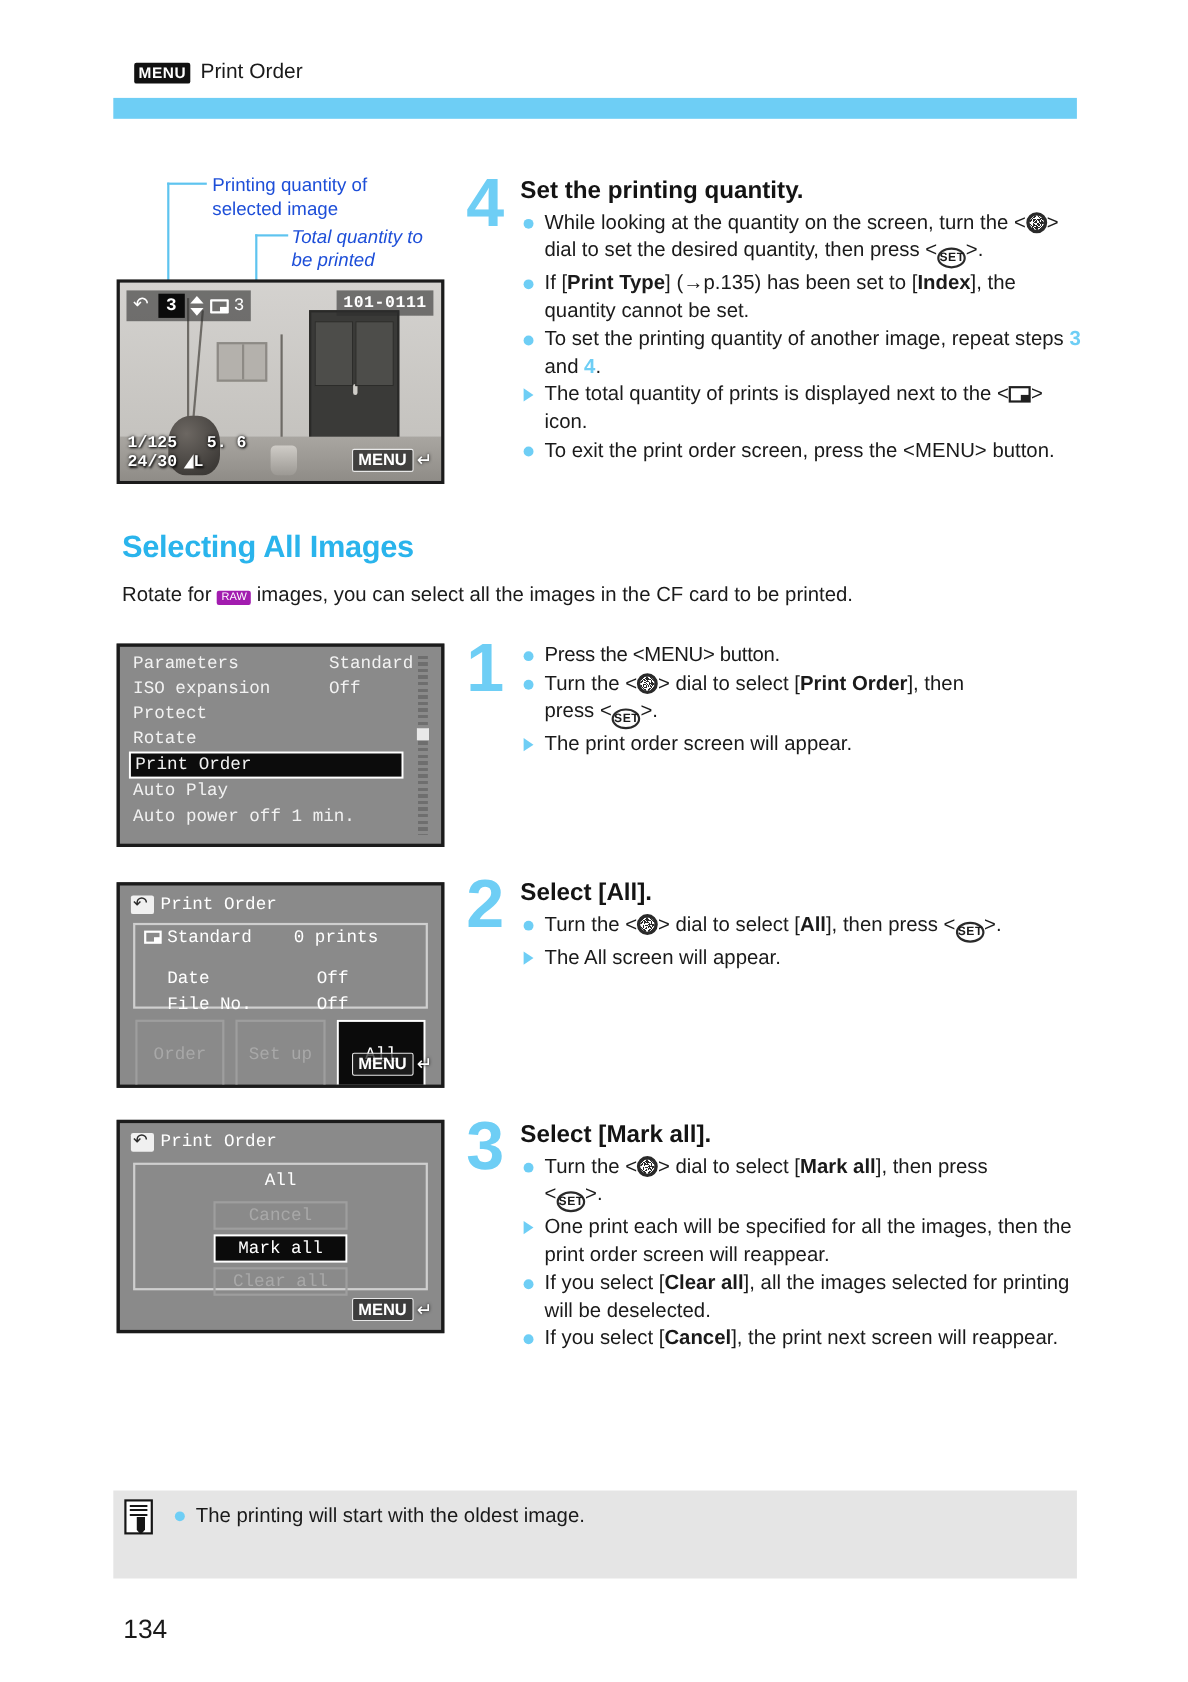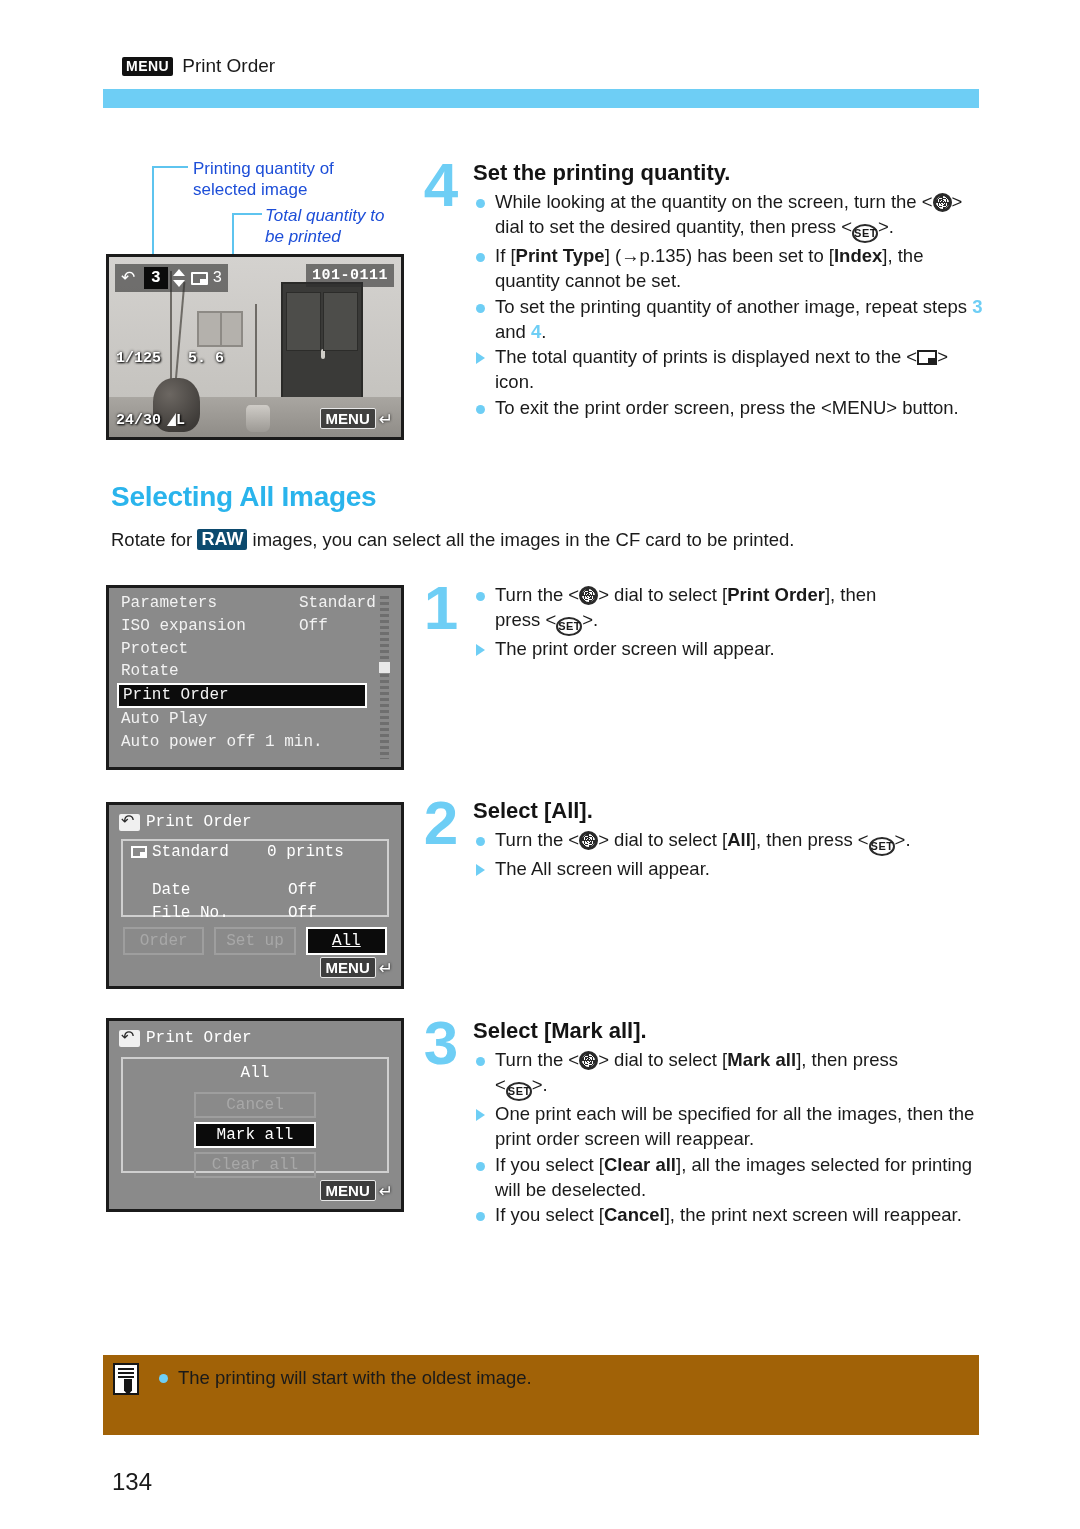--- a/index.html
+++ b/index.html
@@ -181,21 +181,21 @@
   .file-no {
     position: absolute; right: 7px; top: 7px;
     background: rgba(45,45,45,0.60);
     padding: 3px 6px; font-size: 15px; font-weight: bold; letter-spacing: 0.5px;
   }
   .shot-info {
     position: absolute; left: 7px; bottom: 6px;
     font-size: 15px; font-weight: bold; line-height: 1.25;
     text-shadow: 0 0 3px rgba(0,0,0,0.95), 1px 1px 2px rgba(0,0,0,0.9);
   }
-  .shot-line { display: block; white-space: pre; margin-top: 44px; }
+  .shot-line { display: block; white-space: pre; }
   .qual-glyph {
     display: inline-block; width: 0; height: 0;
     border-left: 9px solid transparent; border-bottom: 13px solid #fff;
     vertical-align: -2px; margin-left: 6px;
   }
   .menu-chip {
     position: absolute; right: 8px; bottom: 8px;
     display: flex; align-items: center; gap: 3px;
   }
   .menu-chip .chip {
@@ -281,21 +281,21 @@
     content: ""; position: absolute; right: -1px; bottom: -1px;
     width: 6px; height: 5px; background: #ffffff;
   }
   .po-buttons {
     position: absolute; left: 14px; right: 14px; top: 122px;
     display: flex; gap: 10px;
   }
   .po-btn {
     flex: 1; text-align: center;
     font-family: "Liberation Mono", monospace; font-size: 16px;
-    padding: 3px 0; border: 2px solid #9e9e9e; color: #a8a8a8;
+    padding: 21px 0; border: 2px solid #9e9e9e; color: #a8a8a8;
     box-sizing: border-box;
   }
   .po-btn.active {
     background: #0b0b0b; color: #ffffff; border-color: #ffffff;
     text-decoration: underline;
   }
 
   
   #lcd-all {
     left: 106px;
@@ -400,22 +400,22 @@
   }
   .sqicon-glyph::after {
     content: ""; position: absolute; right: -1px; bottom: -1px;
     width: 8px; height: 6px; background: #1f1f1f;
   }
   .menu-word {
     font-family: "Liberation Sans", sans-serif;
     letter-spacing: -0.3px;
   }
   .raw-badge {
-    display: inline-block; background: #0c4a6e; color: #ffffff;
-    font-size: 18px; font-weight: bold; padding: 1px 4px 2px 4px;
+    display: inline-block; background: #a21caf; color: #ffffff;
+    font-size: 10px; font-weight: normal; padding: 1px 4px 2px 4px;
     border-radius: 2px; line-height: 1; vertical-align: 1px;
     font-family: "Liberation Sans", sans-serif;
   }
 
   
   .section-heading {
     position: absolute;
     left: 111px;
     top: 481px;
     font-size: 28px;
@@ -432,21 +432,21 @@
     color: #1a1a1a;
   }
 
   
   .note-box {
     position: absolute;
     left: 103px;
     top: 1355px;
     width: 876px;
     height: 80px;
-    background: #a16207;
+    background: #e5e5e5;
   }
   .note-icon {
     position: absolute; left: 10px; top: 8px;
     width: 26px; height: 32px; background: #ffffff;
     border: 2px solid #161616; box-sizing: border-box;
   }
   .note-icon .lines {
     position: absolute; left: 3px; top: 3px; right: 3px; height: 11px;
     background: repeating-linear-gradient(180deg,#161616 0 2px,#ffffff 2px 4px);
   }
@@ -606,20 +606,23 @@
     <span class="mlabel" style="width:auto">Auto power off 1 min.</span>
   </div>
   <div class="scroll-track"></div>
   <div class="scroll-thumb"></div>
 </div>
 
 <div class="step" style="top:583px;">
   <div class="step-num">1</div>
   <div class="step-body">
     <ul class="bullets">
+      <li class="dot">
+        <span class="menu-word">Press the &lt;MENU&gt; button.</span>
+      </li>
       <li class="dot">
         <span>Turn the &lt;</span><span class="dial-glyph"></span><span>&gt; dial to select [</span><b>Print Order</b><span>], then</span>
         <br>
         <span>press &lt;</span><span class="set-glyph">SET</span><span>&gt;.</span>
       </li>
       <li class="tri">
         <span>The print order screen will appear.</span>
       </li>
     </ul>
   </div>

